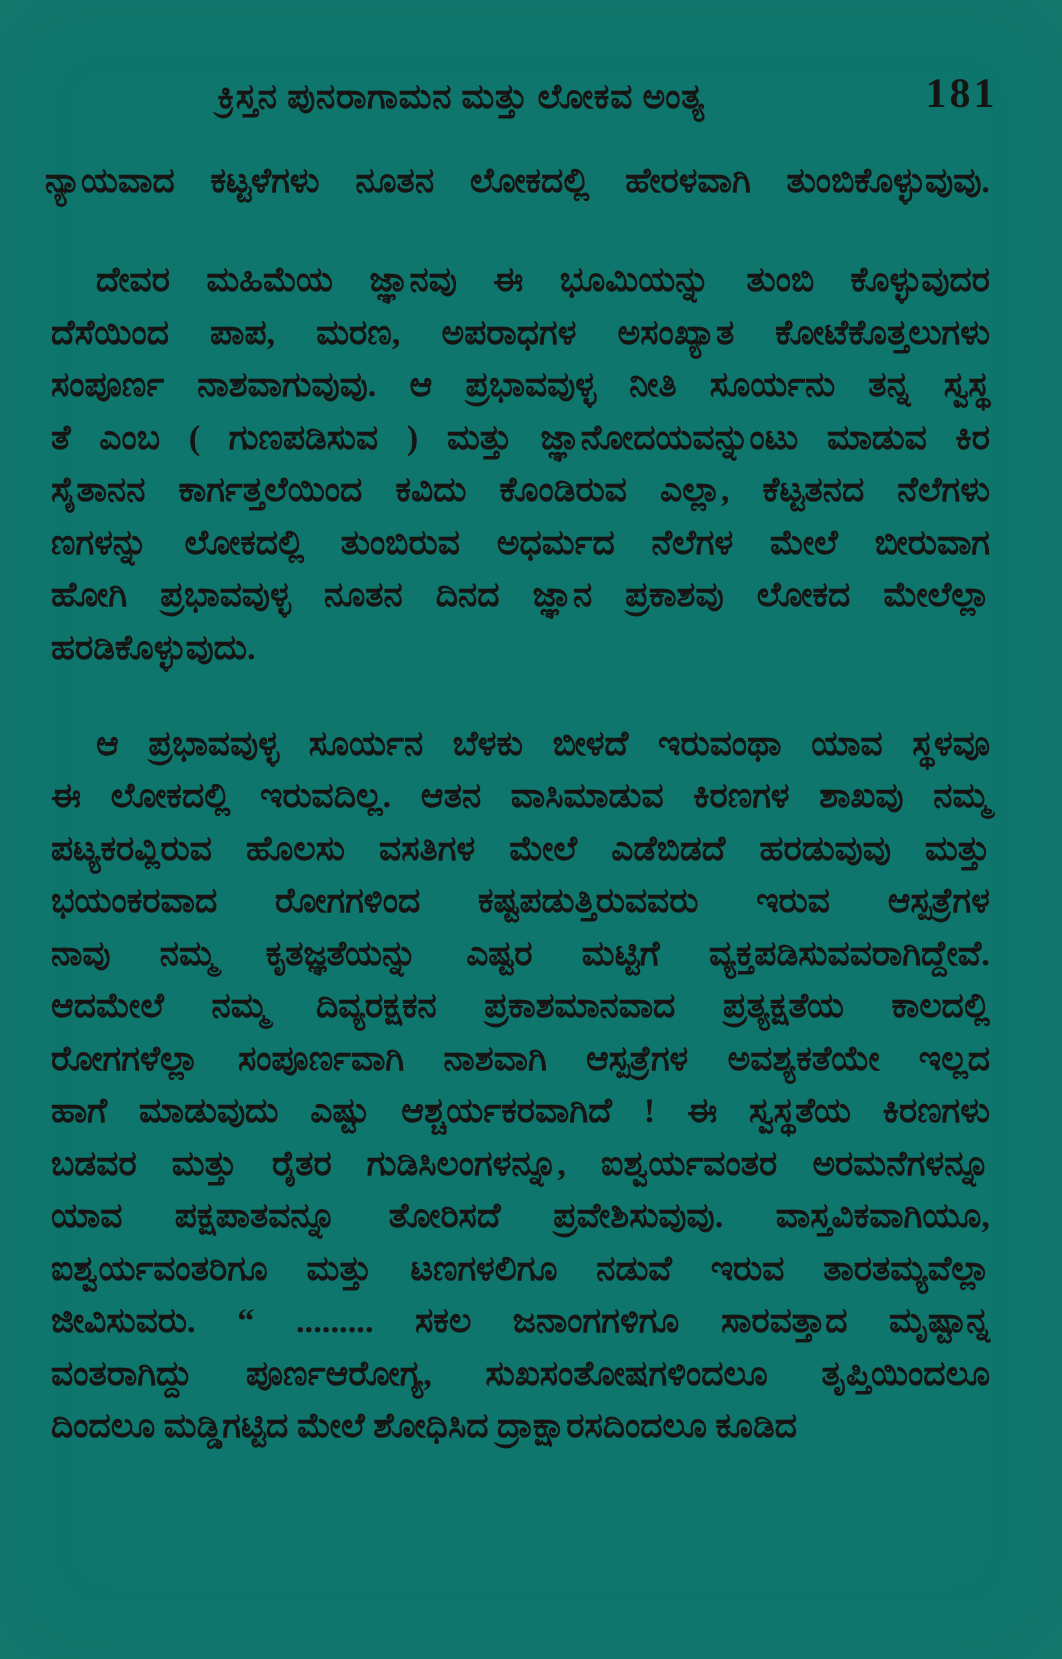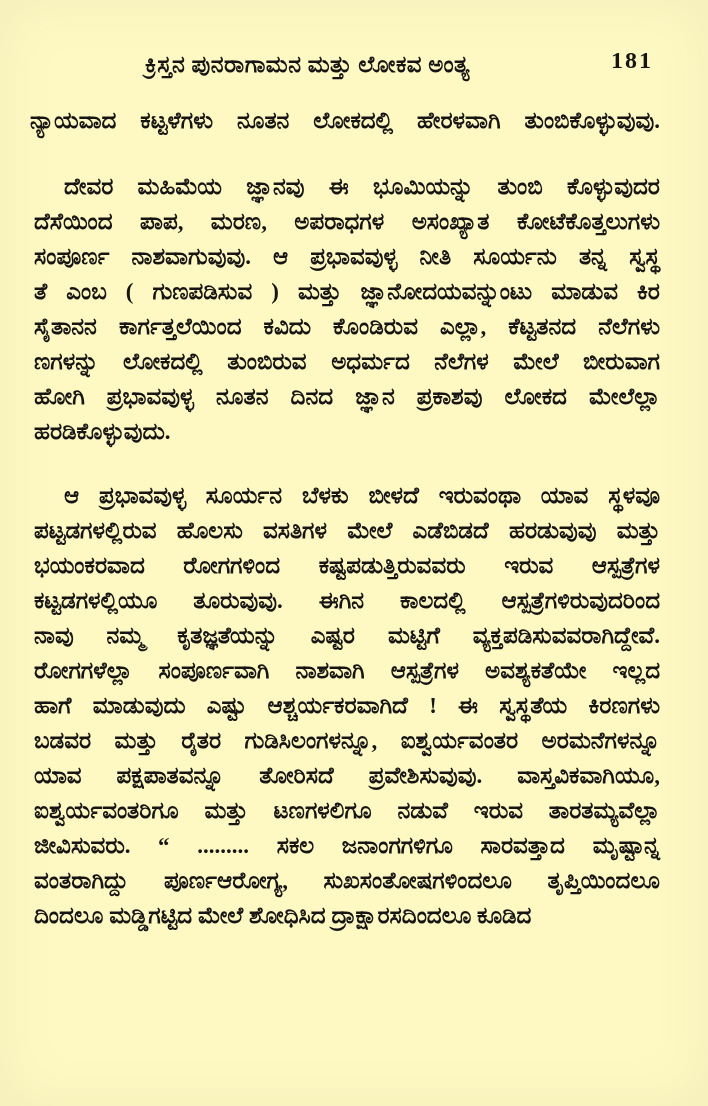--- a/index.html
+++ b/index.html
@@ -6,21 +6,21 @@
     margin: 0;
     padding: 0;
     background: #e8e6e1;
     font-family: "Liberation Serif", "DejaVu Serif", serif;
   }
   .page {
     position: relative;
     width: 708px;
     height: 1106px;
     margin: 0 auto;
-    background: #fef9c3;
+    background: #0f766e;
     color: #171513;
     overflow: hidden;
     box-shadow: inset 0 0 60px rgba(120,110,90,0.08);
   }
   .running-header {
     position: absolute;
     top: 52px;
     left: 30px;
     right: 33px;
     height: 40px;
@@ -30,22 +30,22 @@
     text-align: center;
     padding-right: 90px;
     font-size: 23px;
     font-weight: 700;
     letter-spacing: 0.5px;
     white-space: nowrap;
   }
   .page-number {
     position: absolute;
     top: -5px;
-    right: 22px;
-    font-size: 24px;
+    right: 10px;
+    font-size: 28px;
     font-weight: 700;
     font-family: "Liberation Serif", serif;
     letter-spacing: 2px;
   }
   .content {
     position: absolute;
     top: 103px;
     left: 30px;
     right: 48px;
   }
@@ -91,24 +91,25 @@
       <div class="line">ಸಂಪೂರ್ಣ ನಾಶವಾಗುವುವು. ಆ ಪ್ರಭಾವವುಳ್ಳ ನೀತಿ ಸೂರ್ಯನು ತನ್ನ ಸ್ವಸ್ಥ</div>
       <div class="line">ತೆ ಎಂಬ ( ಗುಣಪಡಿಸುವ ) ಮತ್ತು ಜ್ಞಾನೋದಯವನ್ನುಂಟು ಮಾಡುವ ಕಿರ</div>
       <div class="line">ಸೈತಾನನ ಕಾರ್ಗತ್ತಲೆಯಿಂದ ಕವಿದು ಕೊಂಡಿರುವ ಎಲ್ಲಾ, ಕೆಟ್ಟತನದ ನೆಲೆಗಳು</div>
       <div class="line">ಣಗಳನ್ನು ಲೋಕದಲ್ಲಿ ತುಂಬಿರುವ ಅಧರ್ಮದ ನೆಲೆಗಳ ಮೇಲೆ ಬೀರುವಾಗ</div>
       <div class="line">ಹೋಗಿ ಪ್ರಭಾವವುಳ್ಳ ನೂತನ ದಿನದ ಜ್ಞಾನ ಪ್ರಕಾಶವು ಲೋಕದ ಮೇಲೆಲ್ಲಾ</div>
       <div class="line no-stretch">ಹರಡಿಕೊಳ್ಳುವುದು.</div>
     </div>
 
     <div class="paragraph">
       <div class="line first">ಆ ಪ್ರಭಾವವುಳ್ಳ ಸೂರ್ಯನ ಬೆಳಕು ಬೀಳದೆ ಇರುವಂಥಾ ಯಾವ ಸ್ಥಳವೂ</div>
-      <div class="line">ಪಟ್ಟಡಗಳಲ್ಲಿರುವ ಹೊಲಸು ವಸತಿಗಳ ಮೇಲೆ ಎಡೆಬಿಡದೆ ಹರಡುವುವು ಮತ್ತು</div>
+      <div class="line">ಈ ಲೋಕದಲ್ಲಿ ಇರುವದಿಲ್ಲ. ಆತನ ವಾಸಿಮಾಡುವ ಕಿರಣಗಳ ಶಾಖವು ನಮ್ಮ</div>
+      <div class="line">ಪಟ್ಯಕರವ್ಲಿರುವ ಹೊಲಸು ವಸತಿಗಳ ಮೇಲೆ ಎಡೆಬಿಡದೆ ಹರಡುವುವು ಮತ್ತು</div>
       <div class="line">ಭಯಂಕರವಾದ ರೋಗಗಳಿಂದ ಕಷ್ಟಪಡುತ್ತಿರುವವರು ಇರುವ ಆಸ್ಪತ್ರೆಗಳ</div>
-      <div class="line">ಕಟ್ಟಡಗಳಲ್ಲಿಯೂ ತೂರುವುವು. ಈಗಿನ ಕಾಲದಲ್ಲಿ ಆಸ್ಪತ್ರೆಗಳಿರುವುದರಿಂದ</div>
       <div class="line">ನಾವು ನಮ್ಮ ಕೃತಜ್ಞತೆಯನ್ನು ಎಷ್ಟರ ಮಟ್ಟಿಗೆ ವ್ಯಕ್ತಪಡಿಸುವವರಾಗಿದ್ದೇವೆ.</div>
+      <div class="line">ಆದಮೇಲೆ ನಮ್ಮ ದಿವ್ಯರಕ್ಷಕನ ಪ್ರಕಾಶಮಾನವಾದ ಪ್ರತ್ಯಕ್ಷತೆಯ ಕಾಲದಲ್ಲಿ</div>
       <div class="line">ರೋಗಗಳೆಲ್ಲಾ ಸಂಪೂರ್ಣವಾಗಿ ನಾಶವಾಗಿ ಆಸ್ಪತ್ರೆಗಳ ಅವಶ್ಯಕತೆಯೇ ಇಲ್ಲದ</div>
       <div class="line">ಹಾಗೆ ಮಾಡುವುದು ಎಷ್ಟು ಆಶ್ಚರ್ಯಕರವಾಗಿದೆ ! ಈ ಸ್ವಸ್ಥತೆಯ ಕಿರಣಗಳು</div>
       <div class="line">ಬಡವರ ಮತ್ತು ರೈತರ ಗುಡಿಸಿಲಂಗಳನ್ನೂ, ಐಶ್ವರ್ಯವಂತರ ಅರಮನೆಗಳನ್ನೂ</div>
       <div class="line">ಯಾವ ಪಕ್ಷಪಾತವನ್ನೂ ತೋರಿಸದೆ ಪ್ರವೇಶಿಸುವುವು. ವಾಸ್ತವಿಕವಾಗಿಯೂ,</div>
       <div class="line">ಐಶ್ವರ್ಯವಂತರಿಗೂ ಮತ್ತು ಟಣಗಳಲಿಗೂ ನಡುವೆ ಇರುವ ತಾರತಮ್ಯವೆಲ್ಲಾ</div>
       <div class="line">ಜೀವಿಸುವರು. “ ......... ಸಕಲ ಜನಾಂಗಗಳಿಗೂ ಸಾರವತ್ತಾದ ಮೃಷ್ಟಾನ್ನ</div>
       <div class="line">ವಂತರಾಗಿದ್ದು ಪೂರ್ಣಆರೋಗ್ಯ, ಸುಖಸಂತೋಷಗಳಿಂದಲೂ ತೃಪ್ತಿಯಿಂದಲೂ</div>
       <div class="line no-stretch">ದಿಂದಲೂ ಮಡ್ಡಿಗಟ್ಟಿದ ಮೇಲೆ ಶೋಧಿಸಿದ ದ್ರಾಕ್ಷಾರಸದಿಂದಲೂ ಕೂಡಿದ</div>
     </div>
 

